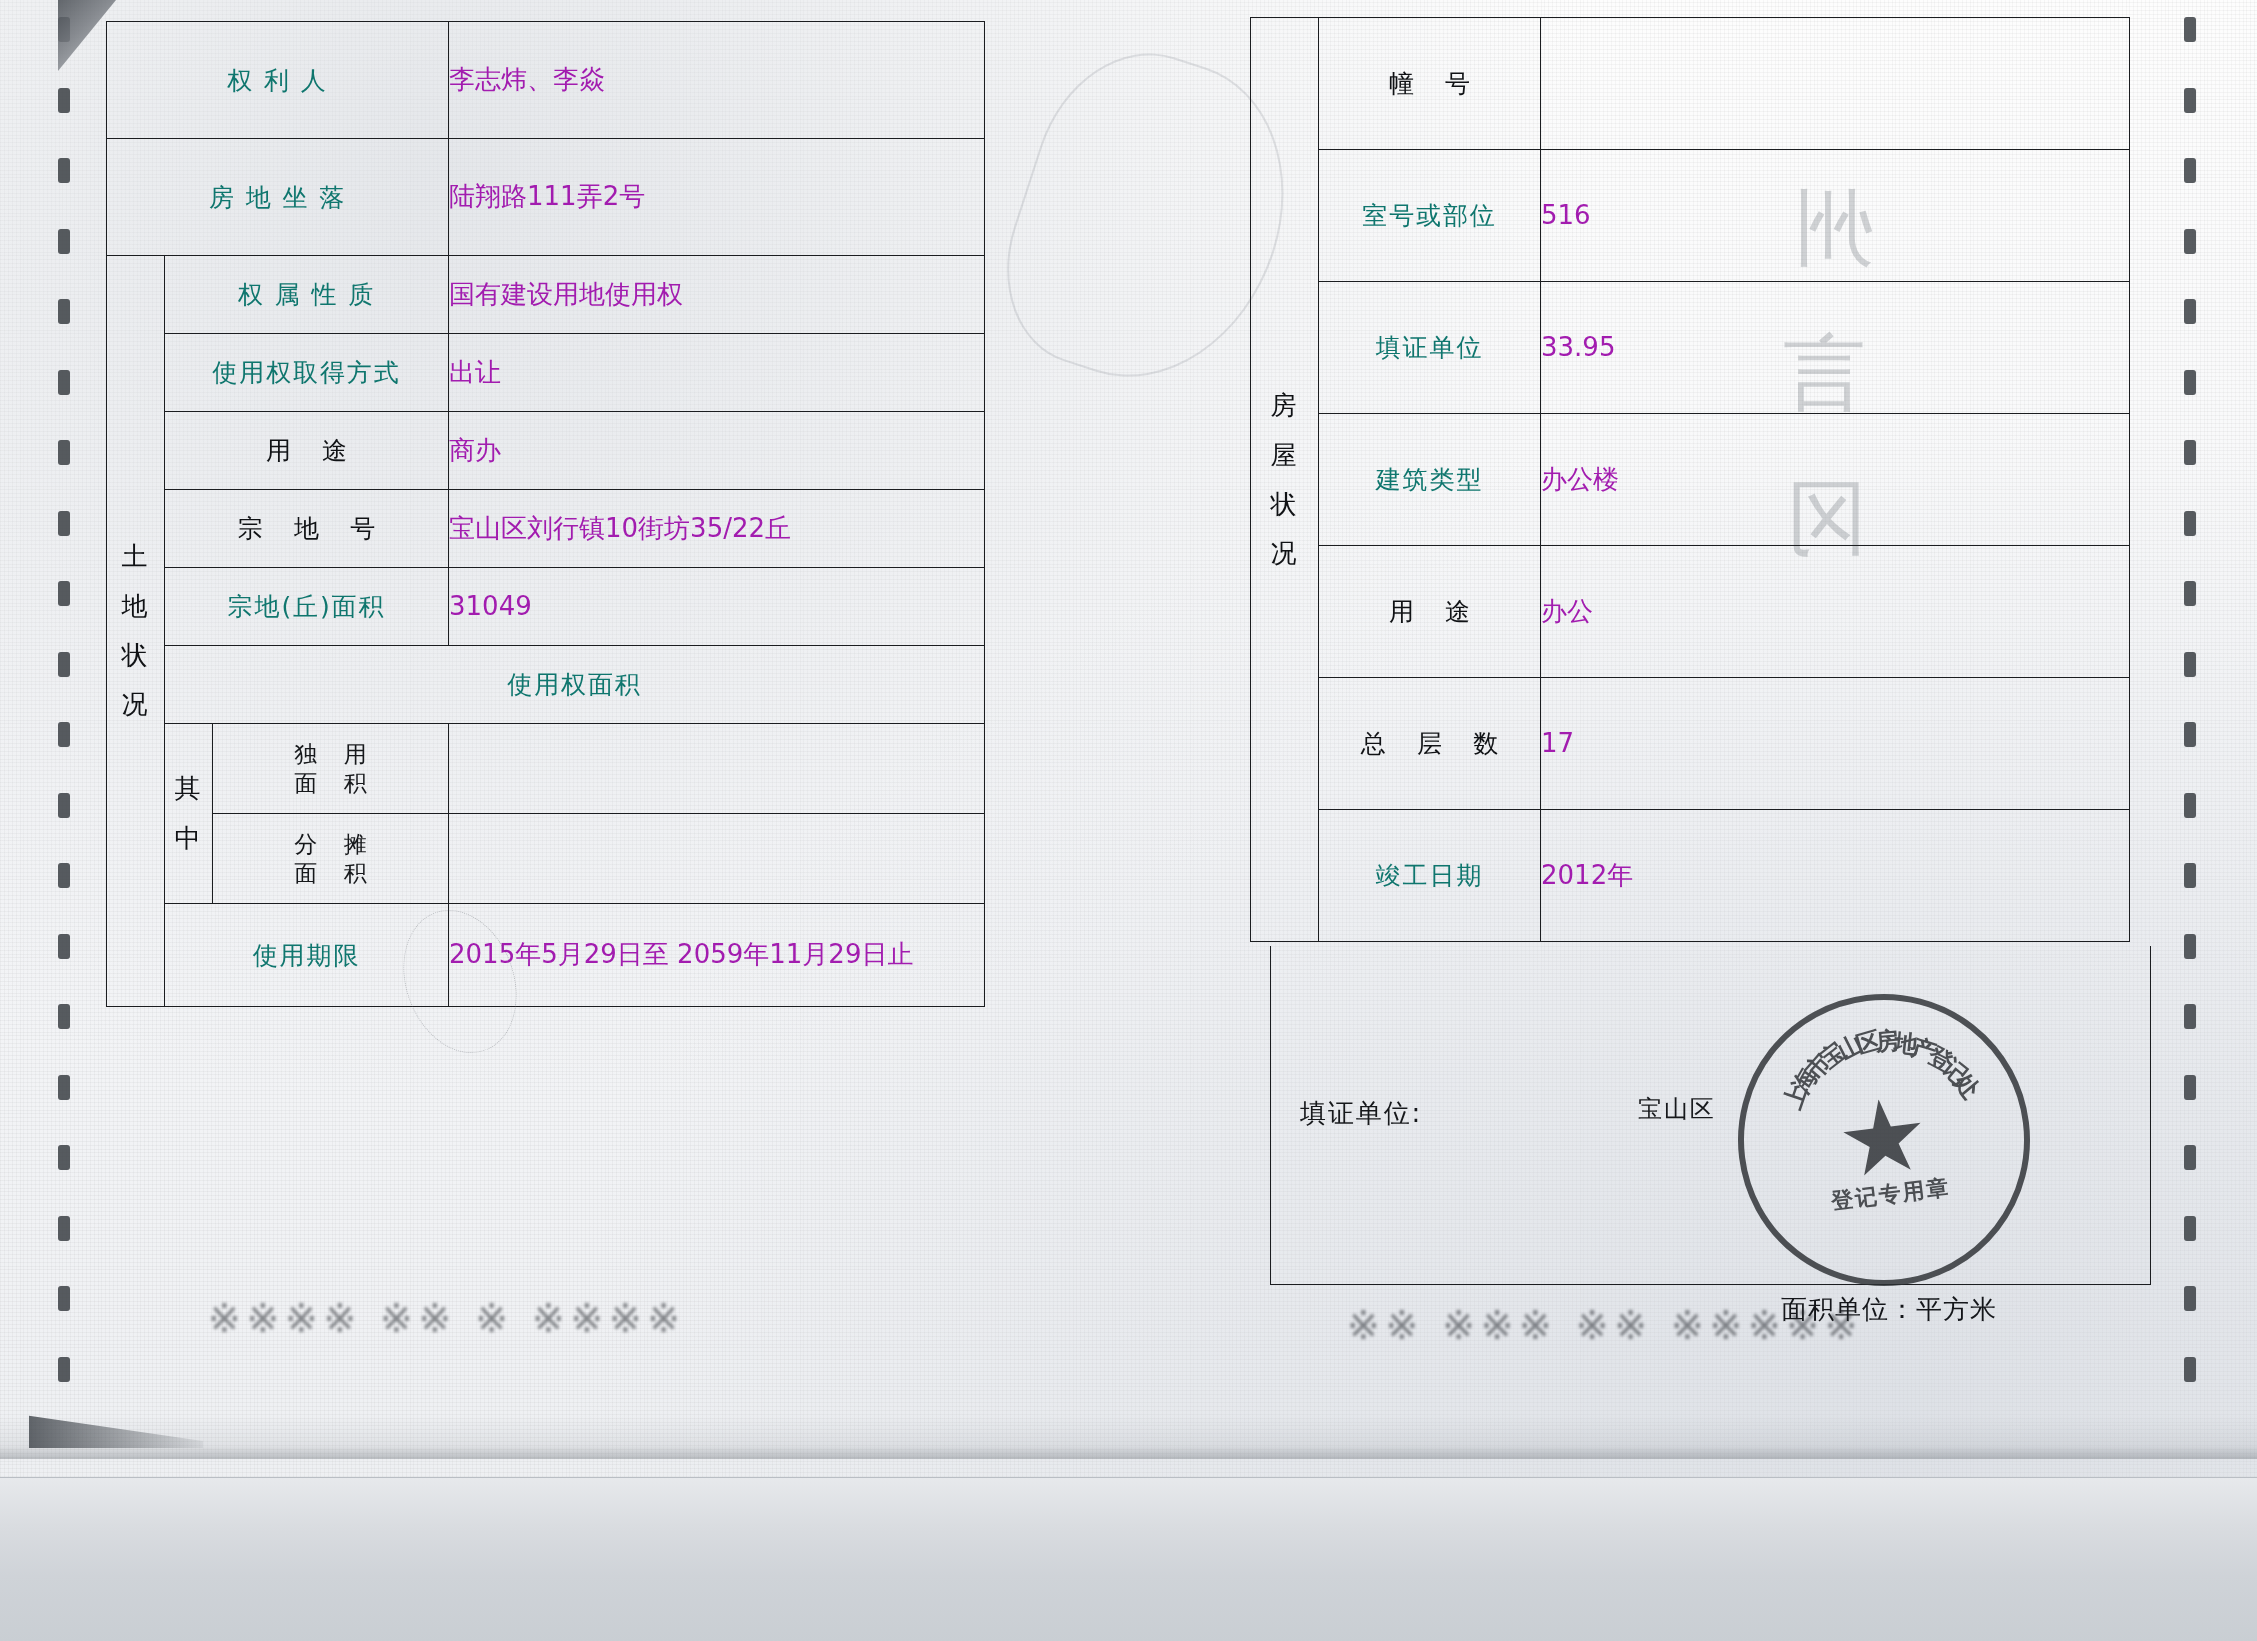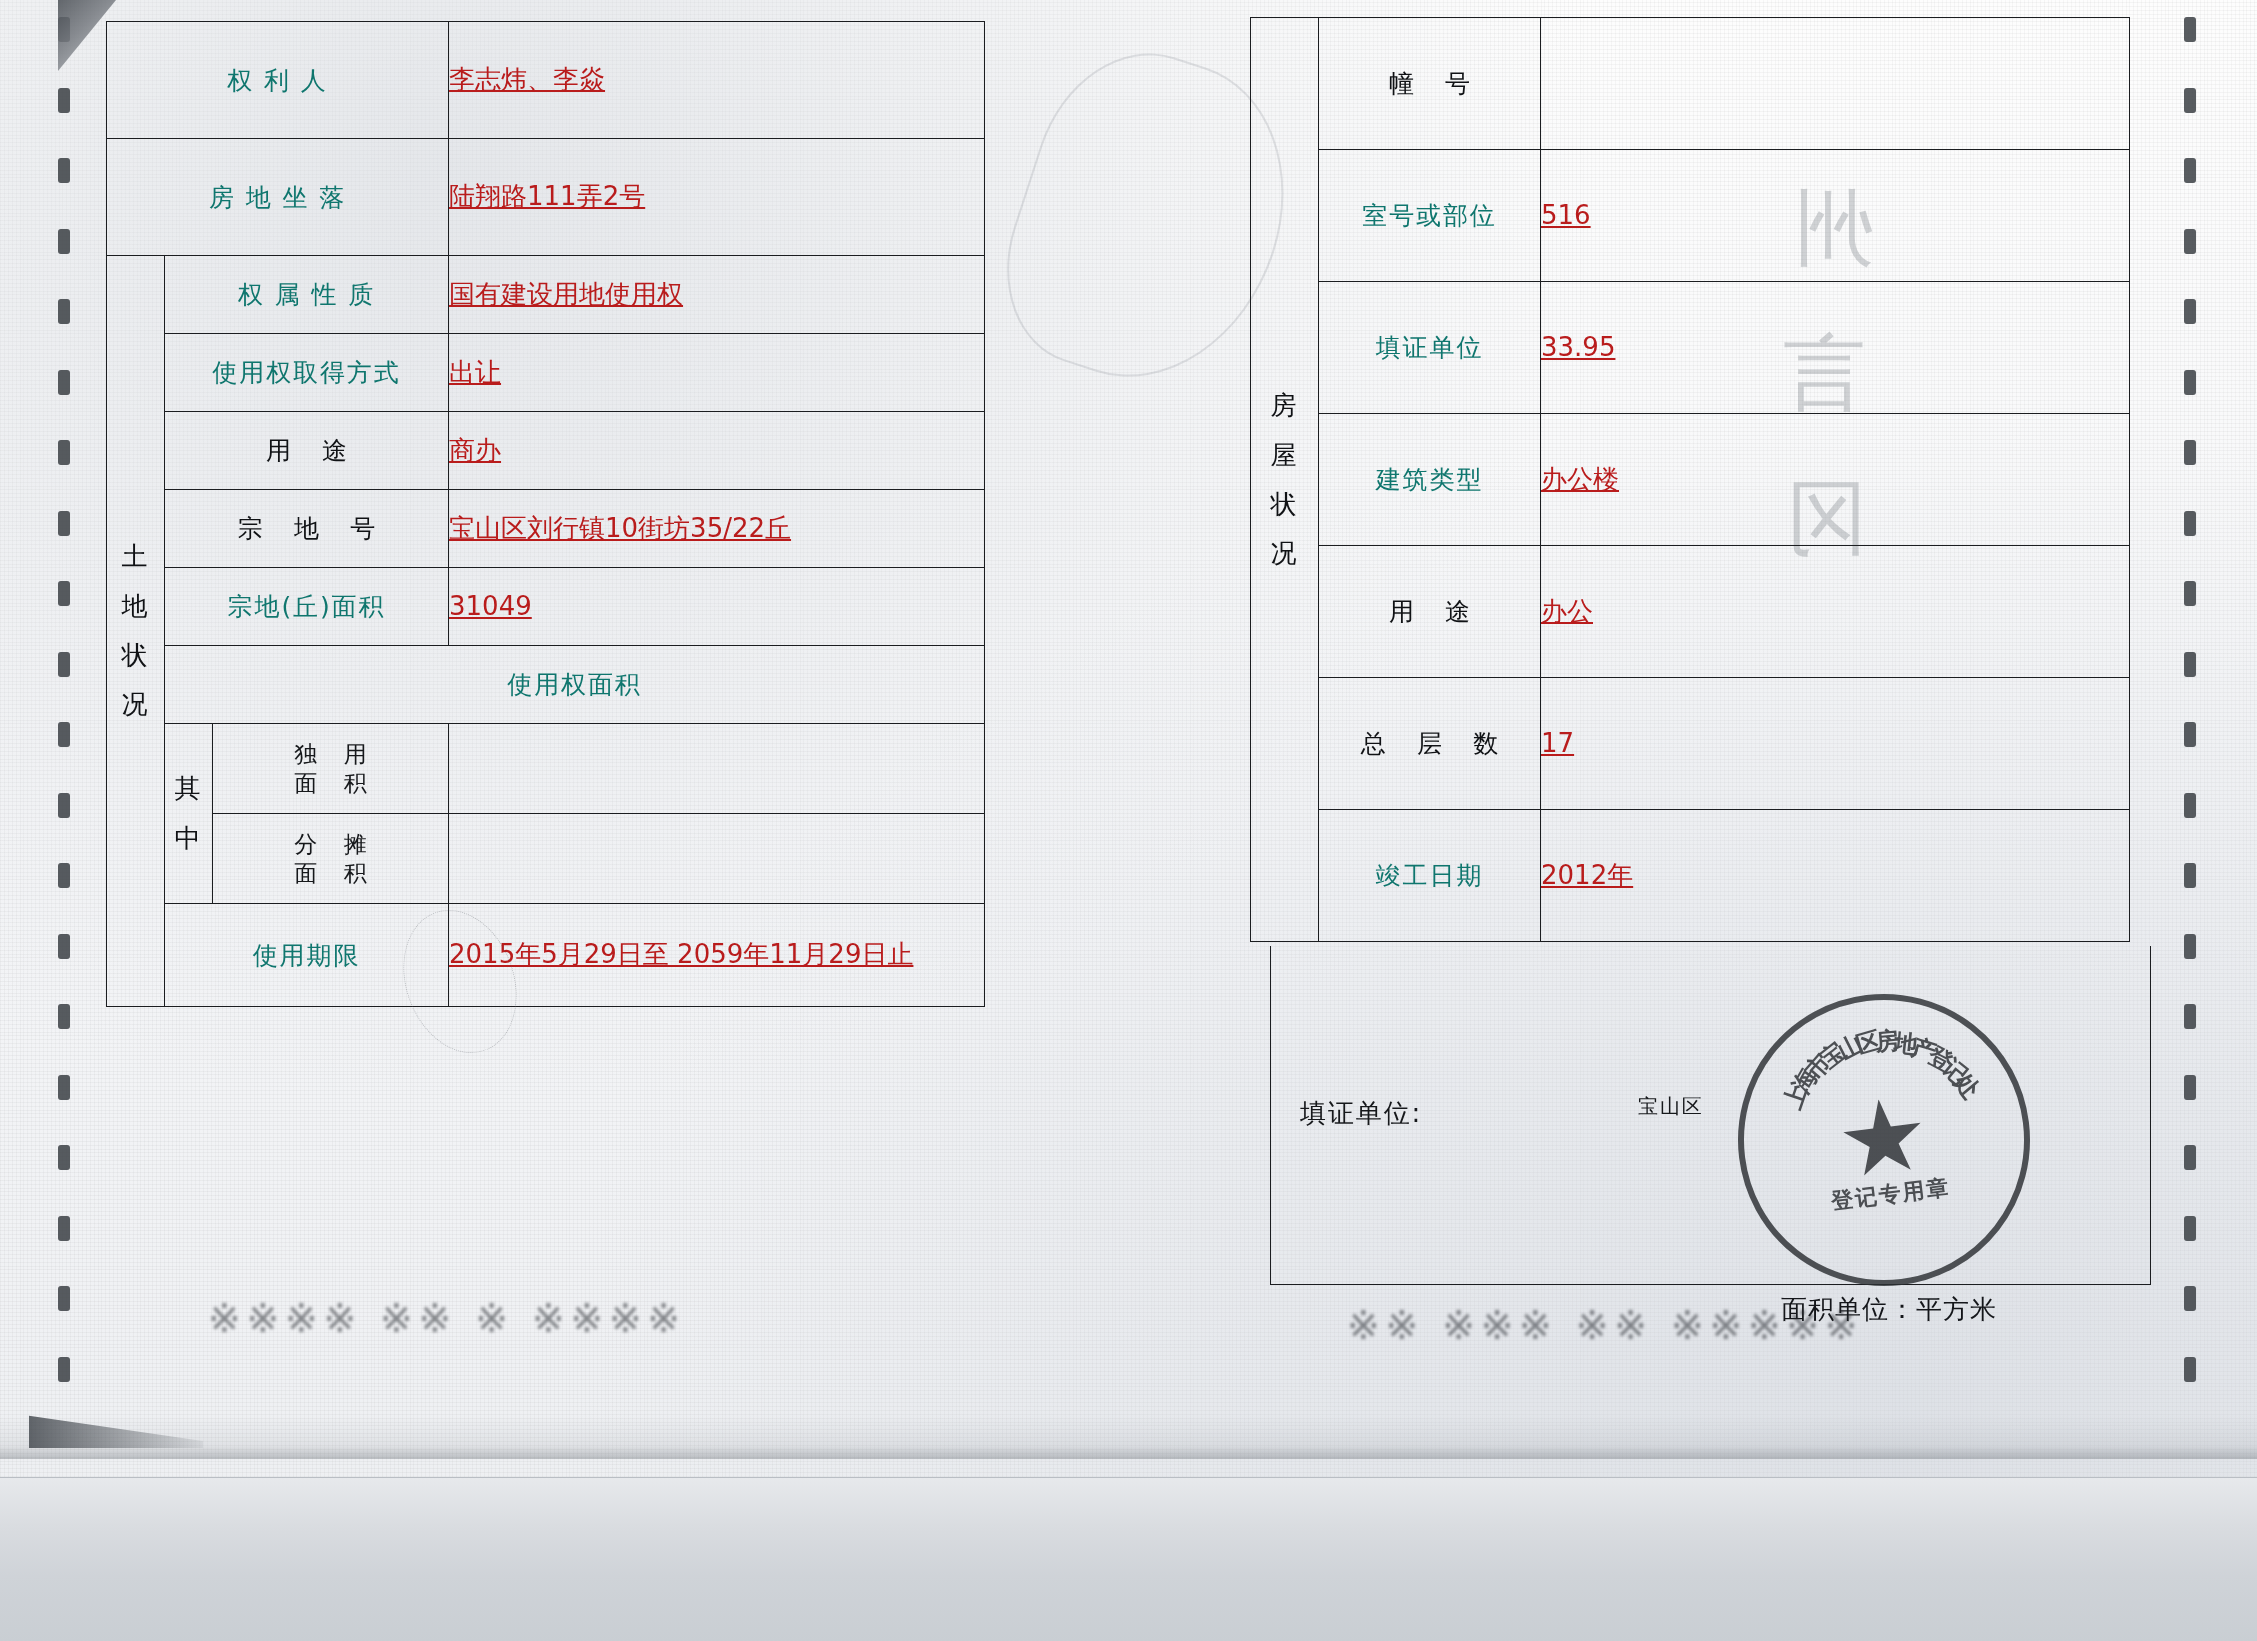--- a/index.html
+++ b/index.html
@@ -105,23 +105,22 @@
     text-align: center;
     font-size: 25px;
     letter-spacing: 11.6px;
     text-indent: 11.6px;
     color: #101215;
     white-space: nowrap;
   }
   .val {
     font-size: 26px;
     padding-left: 17.4px;
-    color: #b91c1c;
+    color: #a21caf;
     line-height: 1.28;
-    text-decoration: underline;
   }
   .vert {
     text-align: center;
     font-size: 26px;
     letter-spacing: 1.9px;
     line-height: 1.9;
     color: #101215;
   }
   .vert span { display: block; }
   .two-line {
@@ -149,21 +148,21 @@
   }
   #fill-unit-label {
     position: absolute;
     left: 29px; top: 150px;
     font-size: 26px;
     letter-spacing: 1.9px;
   }
   #fill-unit-value {
     position: absolute;
     left: 367px; top: 147px;
-    font-size: 20px;
+    font-size: 24px;
     letter-spacing: 1.9px;
   }
   #area-unit {
     position: absolute;
     left: 1781px; top: 1292px;
     font-size: 26px;
     letter-spacing: 1px;
     color: #14161a;
   }
 

